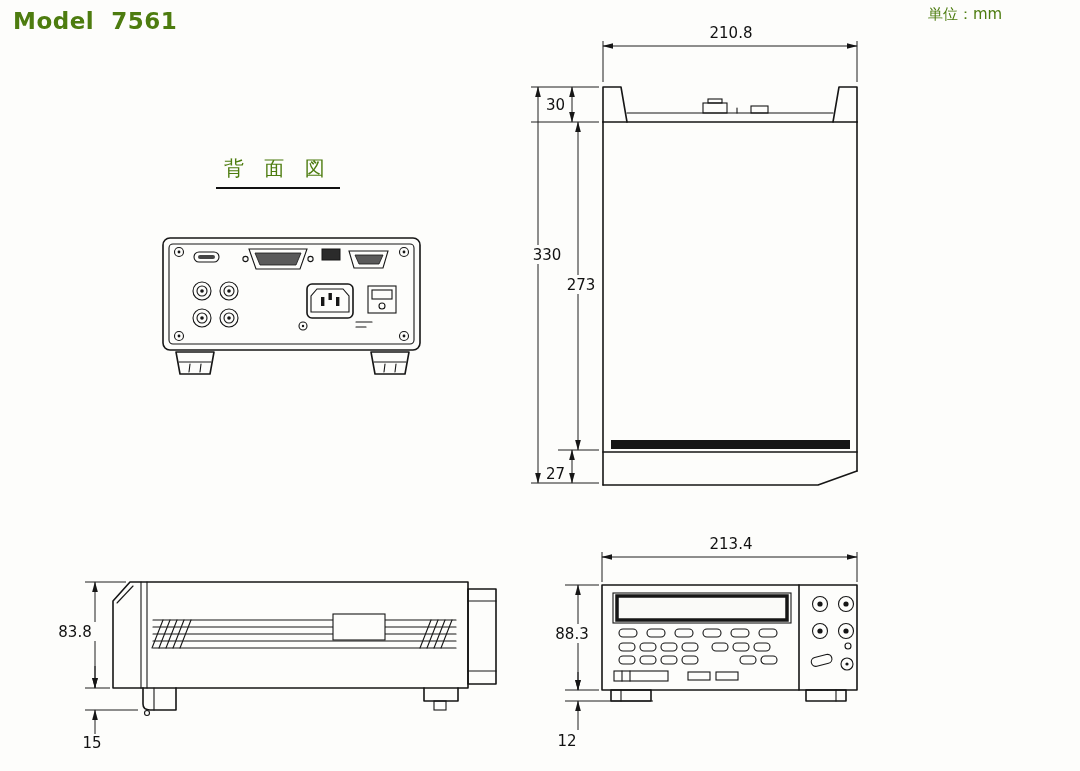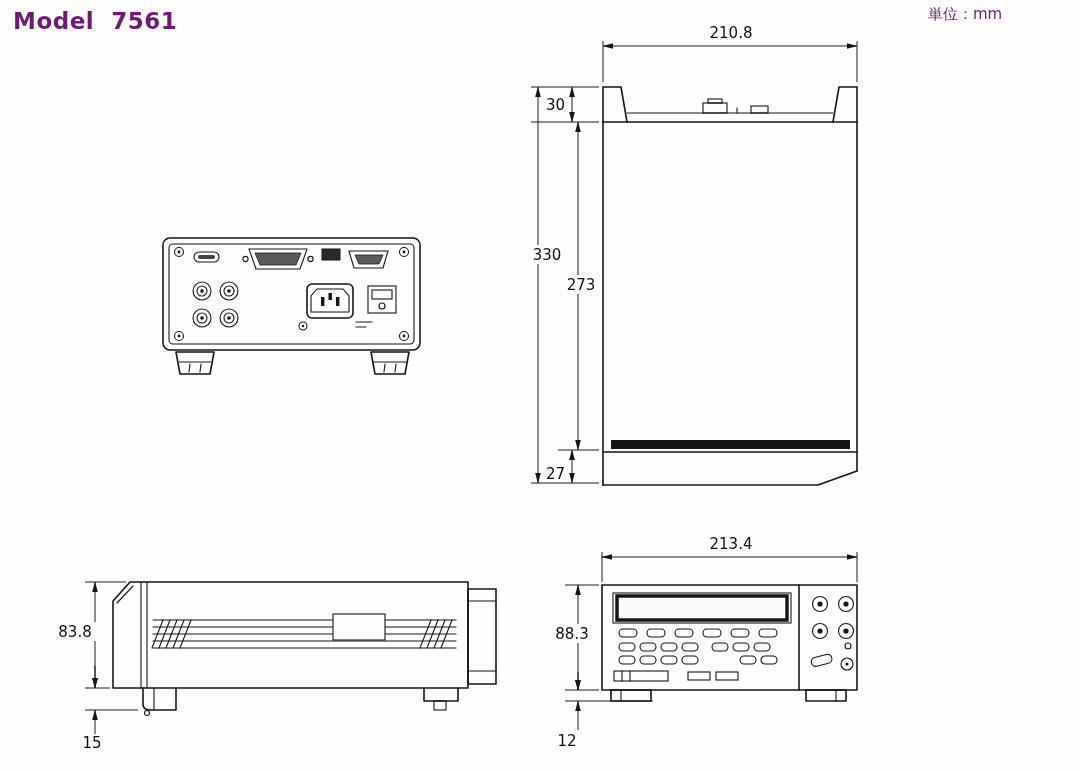--- a/index.html
+++ b/index.html
@@ -3,21 +3,21 @@
 <meta charset="utf-8">
 <style>
   * { box-sizing: border-box; }
   html, body { margin: 0; padding: 0; background: #ddd; }
   .page {
     position: relative;
     width: 1080px;
     height: 771px;
     background: #fdfdfb;
     font-family: "DejaVu Sans", "Liberation Sans", sans-serif;
-    color: #701a75;
+    color: #4d7c0f;
     overflow: hidden;
   }
   .title {
     position: absolute; left: 13px; top: 8px;
     font-size: 23px; font-weight: 700; letter-spacing: .5px; white-space: pre;
   }
   .unit {
     position: absolute; left: 928px; top: 5px;
     font-size: 15px; white-space: pre;
   }
@@ -34,20 +34,21 @@
   .f { fill: #161616; stroke: none; }
   .w { fill: #fdfdfb; stroke: none; }
 </style>
 </head>
 <body>
 
 <div class="page">
 
   <div class="title">Model  7561</div>
   <div class="unit">単位：mm</div>
+  <div class="rear-label">背 面 図</div>
 
   <svg class="canvas" width="1080" height="771" viewBox="0 0 1080 771">
     <defs>
       <marker id="ah" viewBox="0 0 10 10" refX="9.5" refY="5" markerWidth="11" markerHeight="11" orient="auto-start-reverse">
         <path d="M0,2.3 L10,5 L0,7.7 Z" fill="#161616"></path>
       </marker>
     </defs>
 
     <g>
       <rect class="o" x="163" y="238" width="257" height="112" rx="7"></rect>

